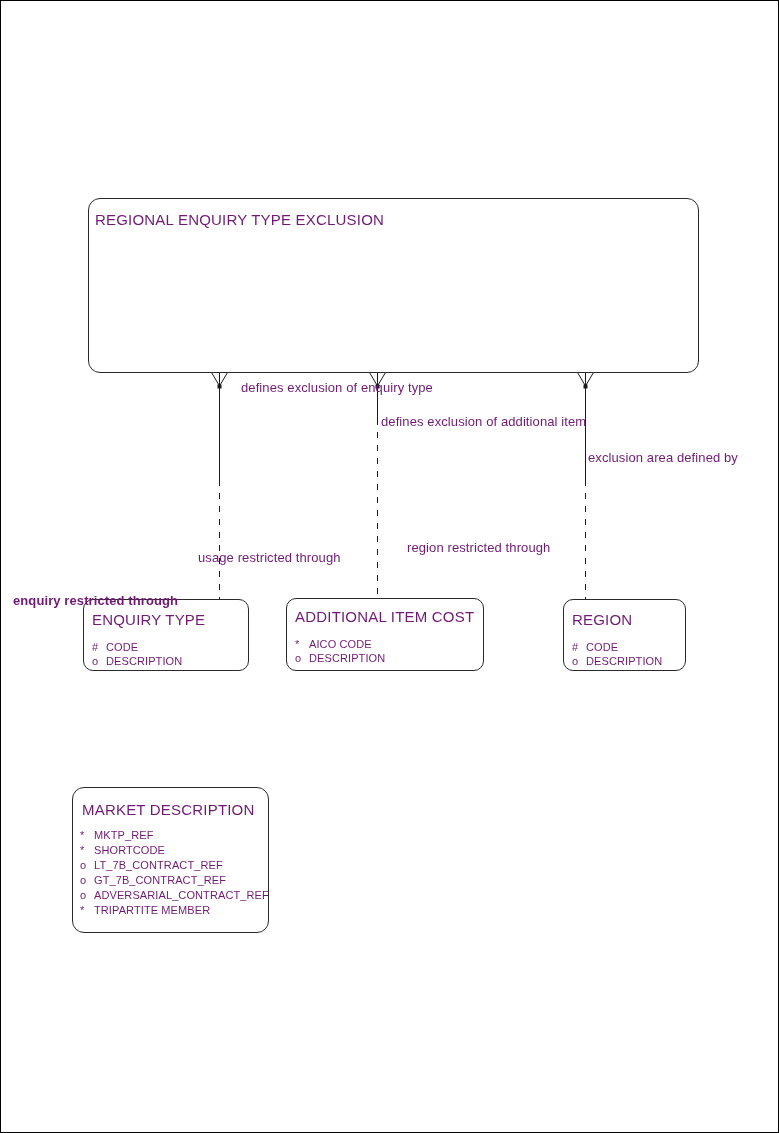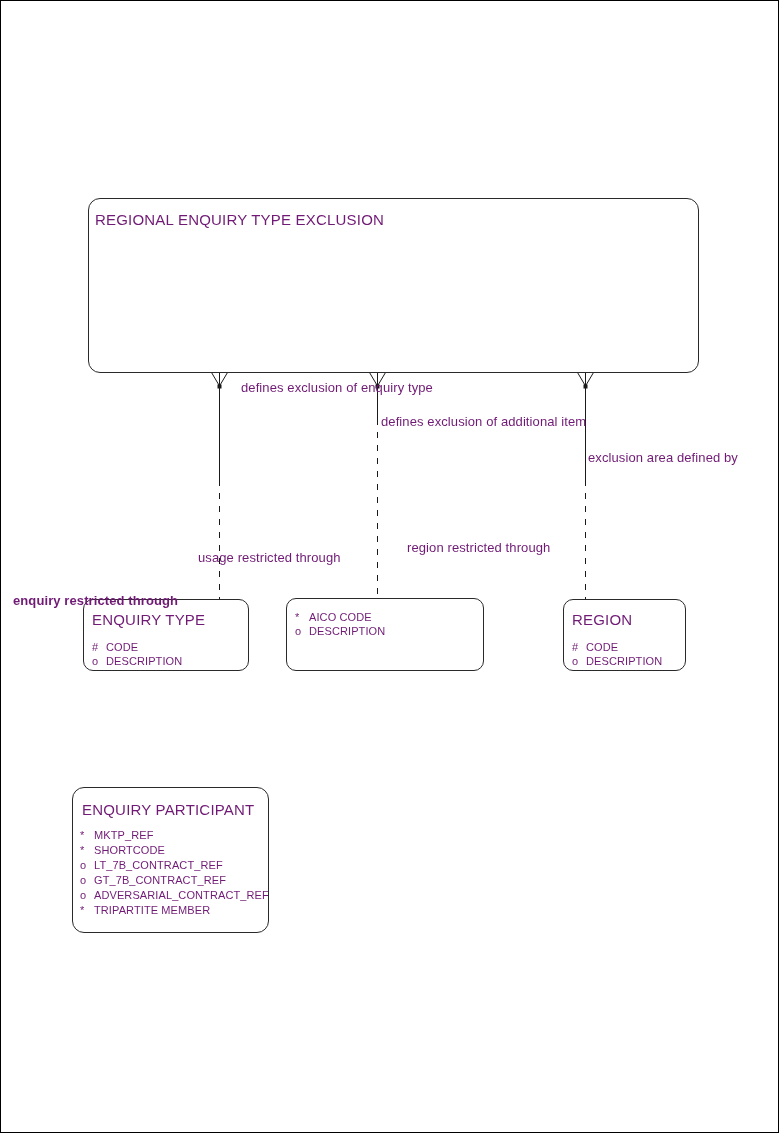--- a/index.html
+++ b/index.html
@@ -104,36 +104,37 @@
 
   <div class="entity" id="entity-enquiry-type">
     <div class="entity-title">ENQUIRY TYPE</div>
     <div class="attrs">
       <div><span class="attr-marker">#</span><span>CODE</span></div>
       <div><span class="attr-marker">o</span><span>DESCRIPTION</span></div>
     </div>
   </div>
 
   <div class="entity" id="entity-aic">
+    <div class="entity-title">ADDITIONAL ITEM COST</div>
     <div class="attrs">
       <div><span class="attr-marker">*</span><span>AICO CODE</span></div>
       <div><span class="attr-marker">o</span><span>DESCRIPTION</span></div>
     </div>
   </div>
 
   <div class="entity" id="entity-region">
     <div class="entity-title">REGION</div>
     <div class="attrs">
       <div><span class="attr-marker">#</span><span>CODE</span></div>
       <div><span class="attr-marker">o</span><span>DESCRIPTION</span></div>
     </div>
   </div>
 
   <div class="entity" id="entity-market-participant">
-    <div class="entity-title">ENQUIRY PARTICIPANT</div>
+    <div class="entity-title">MARKET DESCRIPTION</div>
     <div class="attrs">
       <div><span class="attr-marker">*</span><span>MKTP_REF</span></div>
       <div><span class="attr-marker">*</span><span>SHORTCODE</span></div>
       <div><span class="attr-marker">o</span><span>LT_7B_CONTRACT_REF</span></div>
       <div><span class="attr-marker">o</span><span>GT_7B_CONTRACT_REF</span></div>
       <div><span class="attr-marker">o</span><span>ADVERSARIAL_CONTRACT_REF</span></div>
       <div><span class="attr-marker">*</span><span>TRIPARTITE MEMBER</span></div>
     </div>
   </div>
 

